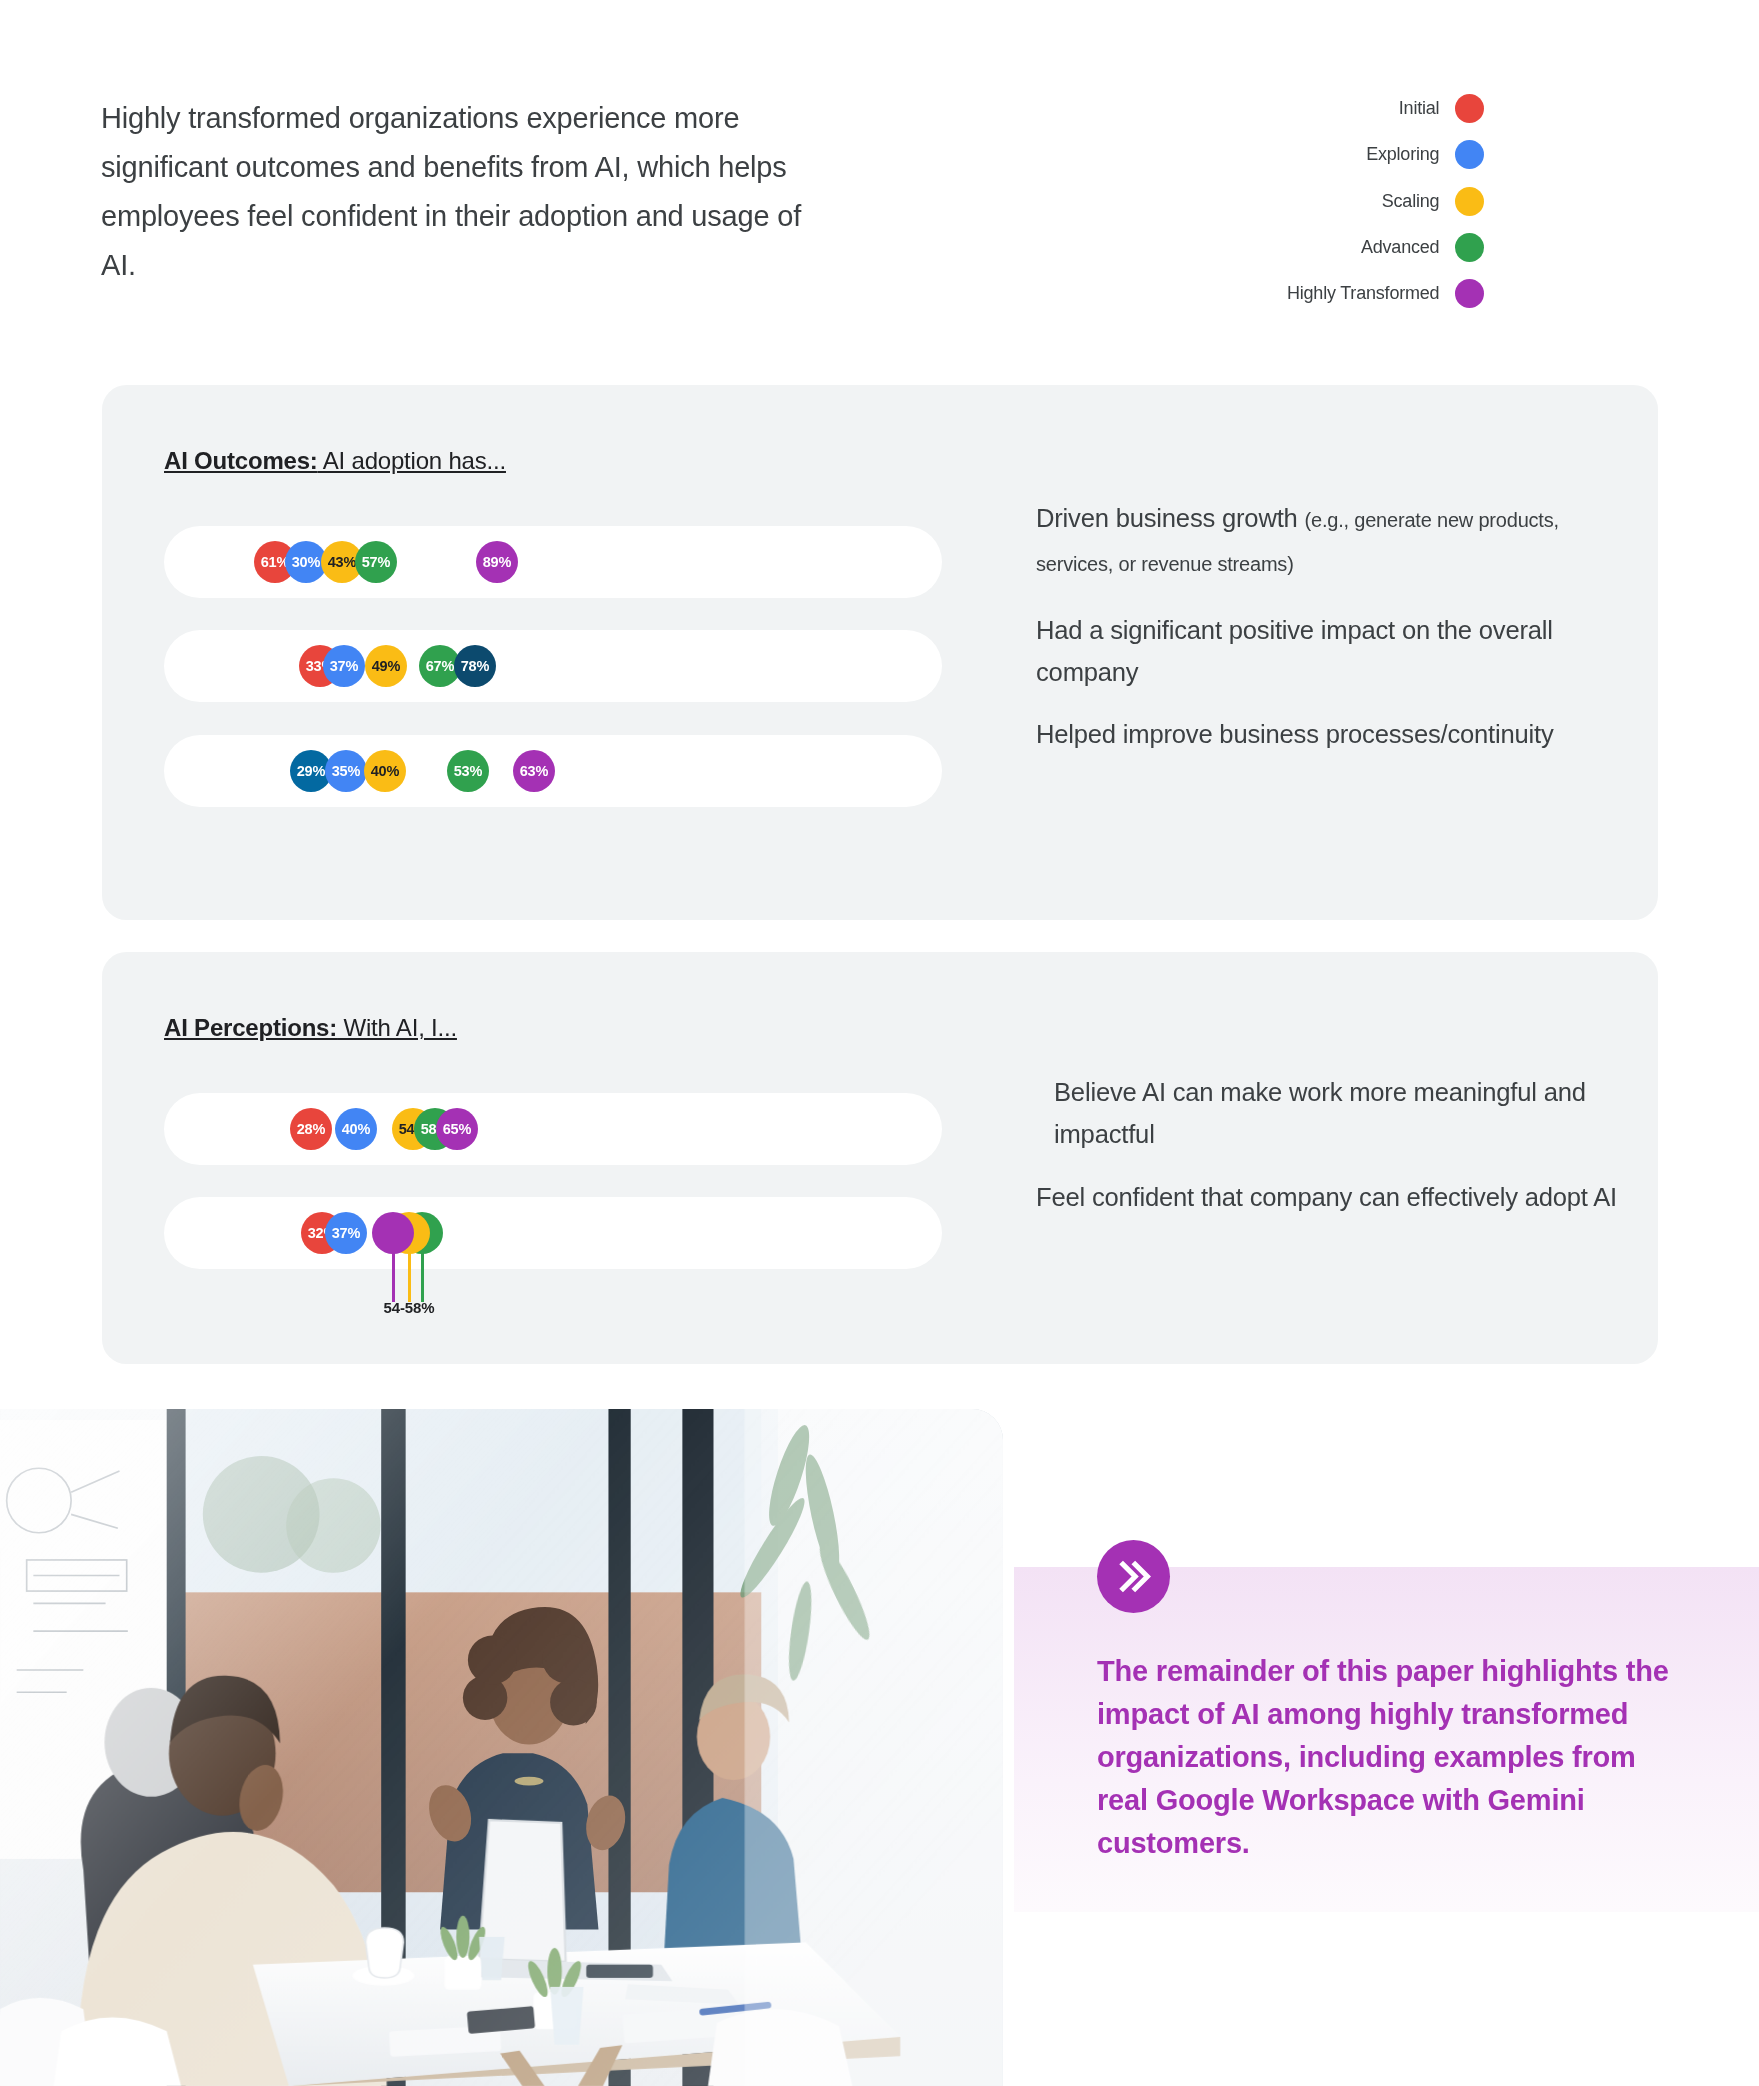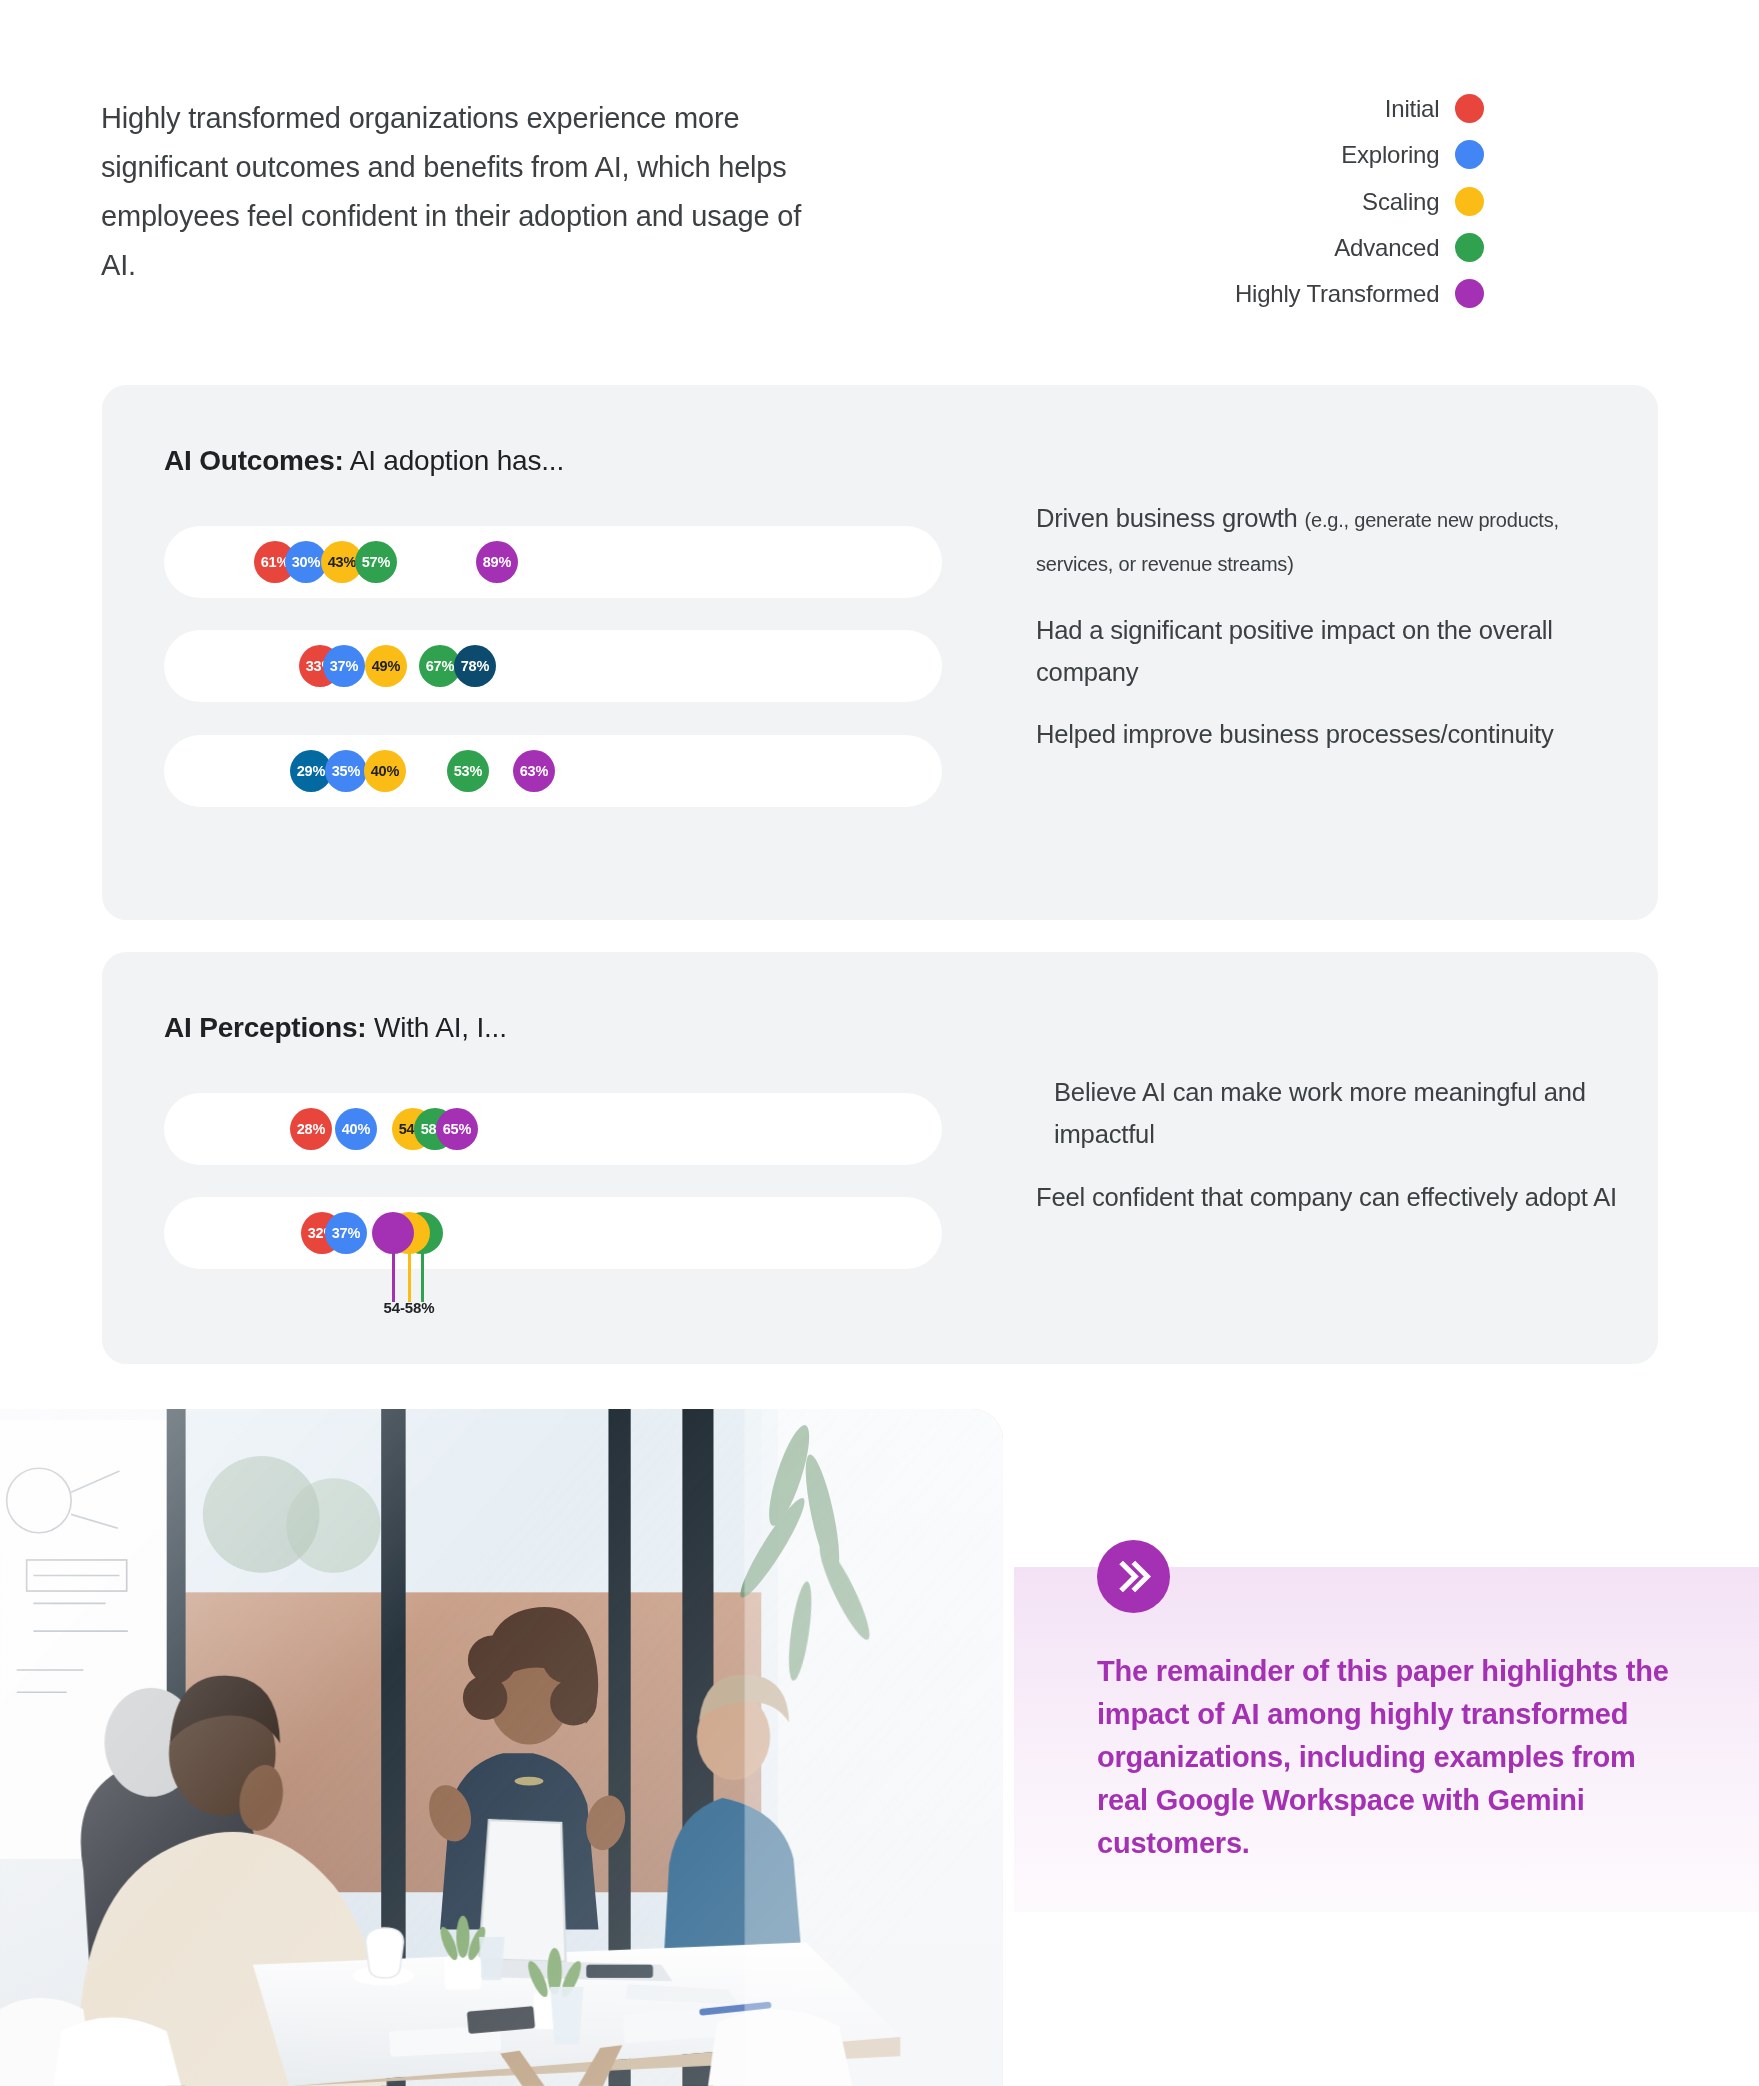--- a/index.html
+++ b/index.html
@@ -40,21 +40,21 @@
     flex-direction: column;
     gap: 13.3px;
     align-items: flex-end;
   }
   .legend-row {
     display: flex;
     align-items: center;
     gap: 15.6px;
   }
   .legend-label {
-    font-size: 24px;
+    font-size: 18px;
     line-height: 33px;
     color: #3c4043;
     letter-spacing: -0.2px;
     white-space: nowrap;
   }
   .legend-dot {
     width: 29px;
     height: 29px;
     border-radius: 50%;
     flex: 0 0 auto;
@@ -68,25 +68,26 @@
     background: #f1f3f4;
     border-radius: 24.5px;
   }
   #card-outcomes { top: 385px; height: 535px; }
   #card-perceptions { top: 952px; height: 412px; }
 
   .card-title {
     position: absolute;
     left: 62px;
     top: 59px;
-    font-size: 28px;
+    font-size: 24px;
     line-height: 33px;
     color: #202124;
     letter-spacing: -0.2px;
     white-space: nowrap;
+    text-decoration: underline;
   }
   .card-title b { font-weight: 700; }
   .card-title span { font-weight: 400; }
 
   
   .row {
     position: absolute;
     left: 62px;
     width: 778px;
     height: 72px;

